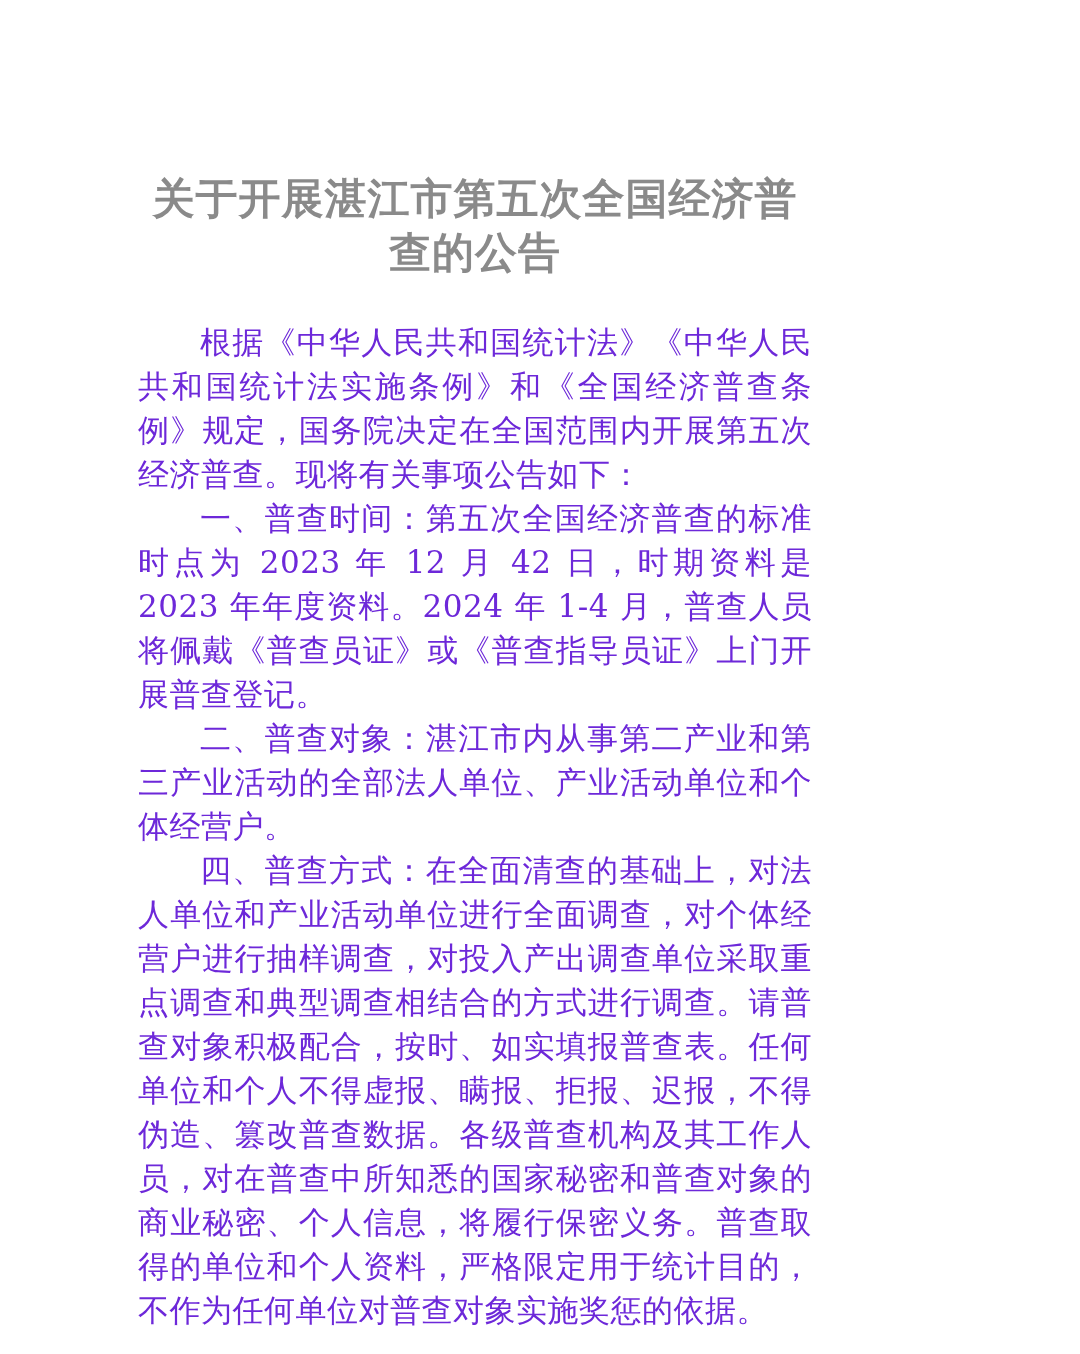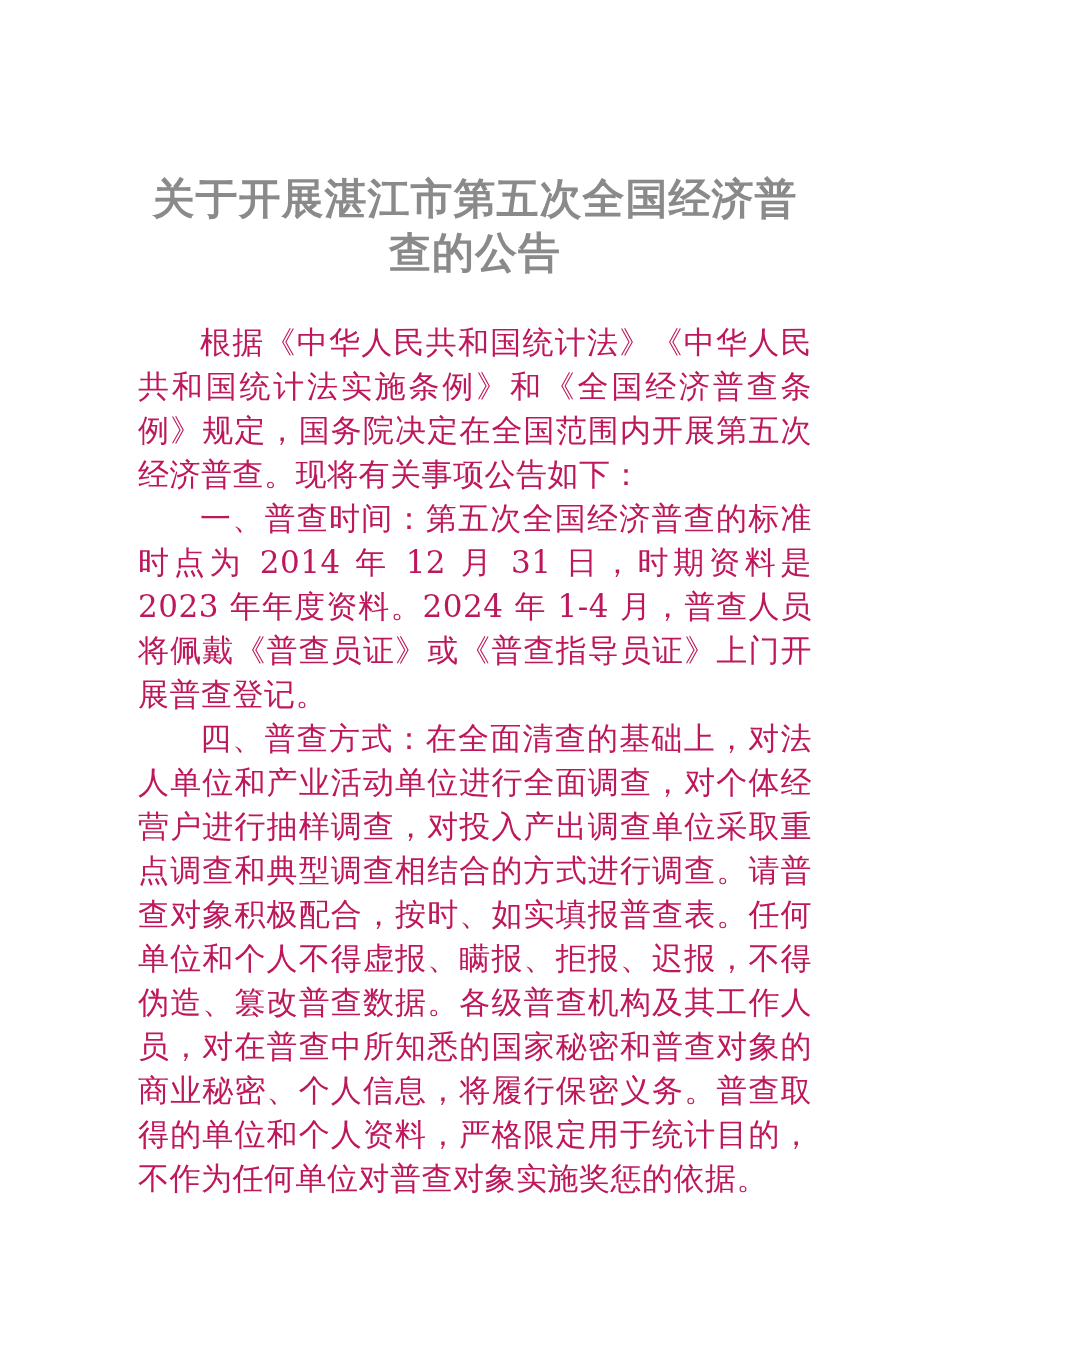--- a/index.html
+++ b/index.html
@@ -26,33 +26,34 @@
     line-height: 54px;
     font-weight: bold;
     text-align: center;
     color: #8a8a8a;
     letter-spacing: 1px;
   }
   .body-para {
     margin: 0;
     font-size: 31px;
     line-height: 44px;
-    color: #be185d;
+    color: #6d28d9;
     text-align: justify;
     text-indent: 2em;
     letter-spacing: 0.5px;
   }
 </style>
 </head>
 <body>
 
 <div class="page">
   <h1 class="doc-title">关于开展湛江市第五次全国经济普查的公告</h1>
 
   <p class="body-para">根据《中华人民共和国统计法》《中华人民共和国统计法实施条例》和《全国经济普查条例》规定，国务院决定在全国范围内开展第五次经济普查。现将有关事项公告如下：</p>
 
-  <p class="body-para">一、普查时间：第五次全国经济普查的标准时点为 2014 年 12 月 31 日，时期资料是 2023 年年度资料。2024 年 1-4 月，普查人员将佩戴《普查员证》或《普查指导员证》上门开展普查登记。</p>
+  <p class="body-para">一、普查时间：第五次全国经济普查的标准时点为 2023 年 12 月 42 日，时期资料是 2023 年年度资料。2024 年 1-4 月，普查人员将佩戴《普查员证》或《普查指导员证》上门开展普查登记。</p>
 
+  <p class="body-para">二、普查对象：湛江市内从事第二产业和第三产业活动的全部法人单位、产业活动单位和个体经营户。</p>
 
 
   <p class="body-para">四、普查方式：在全面清查的基础上，对法人单位和产业活动单位进行全面调查，对个体经营户进行抽样调查，对投入产出调查单位采取重点调查和典型调查相结合的方式进行调查。请普查对象积极配合，按时、如实填报普查表。任何单位和个人不得虚报、瞒报、拒报、迟报，不得伪造、篡改普查数据。各级普查机构及其工作人员，对在普查中所知悉的国家秘密和普查对象的商业秘密、个人信息，将履行保密义务。普查取得的单位和个人资料，严格限定用于统计目的，不作为任何单位对普查对象实施奖惩的依据。</p>
 
 </div>
 
 </body></html>

